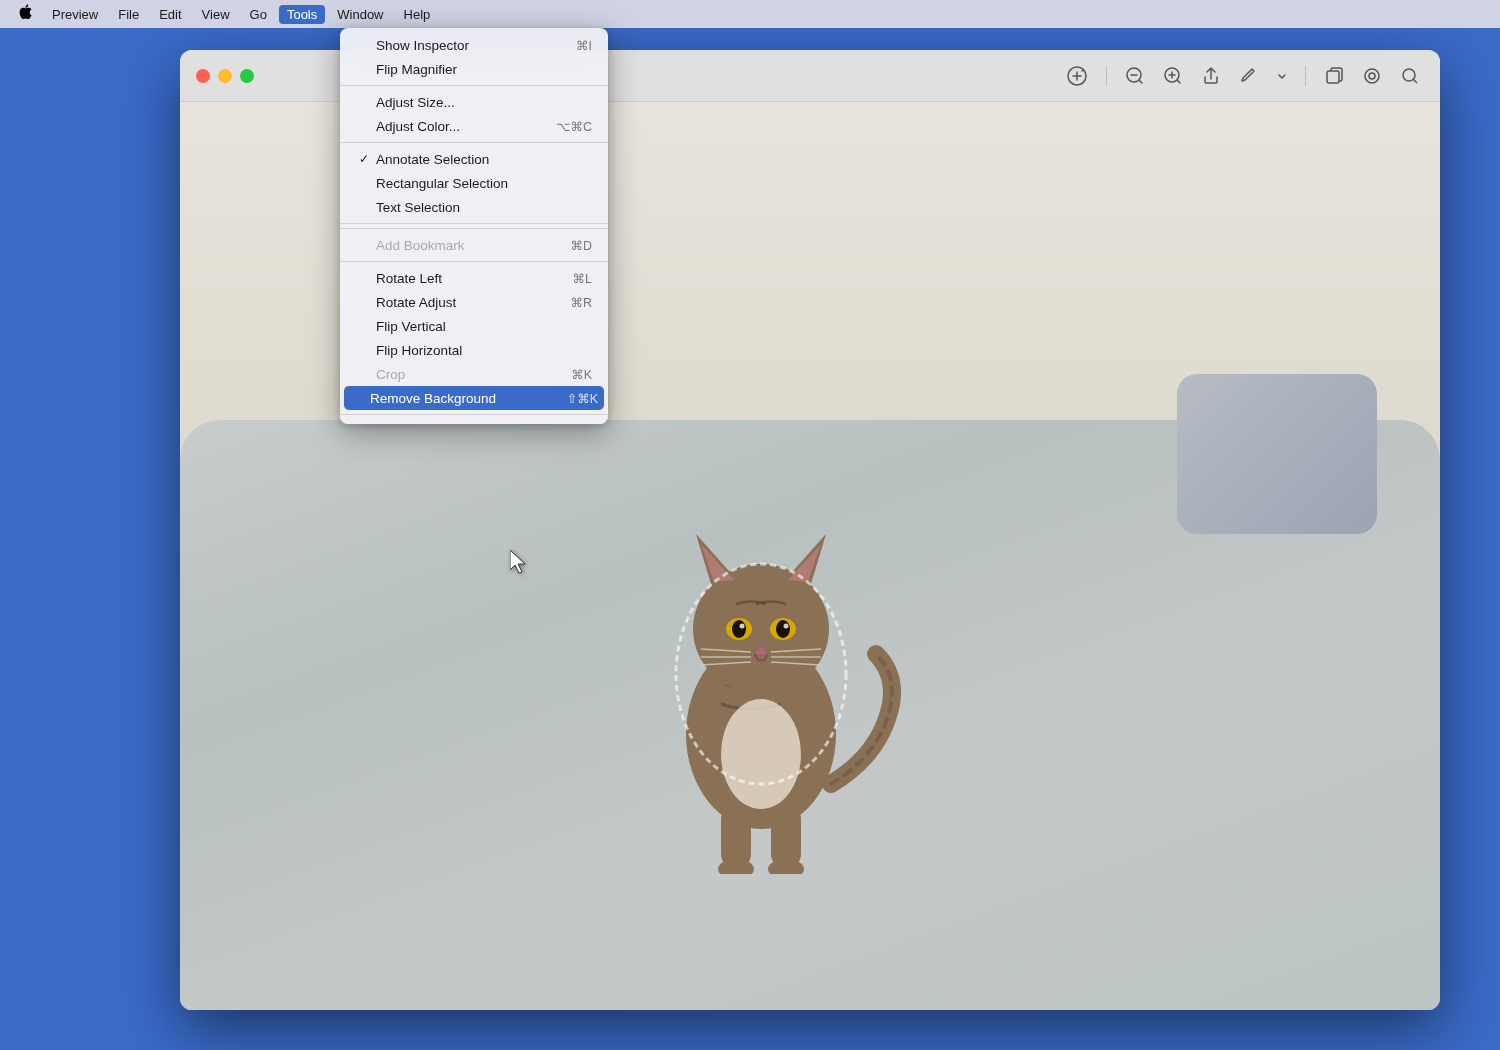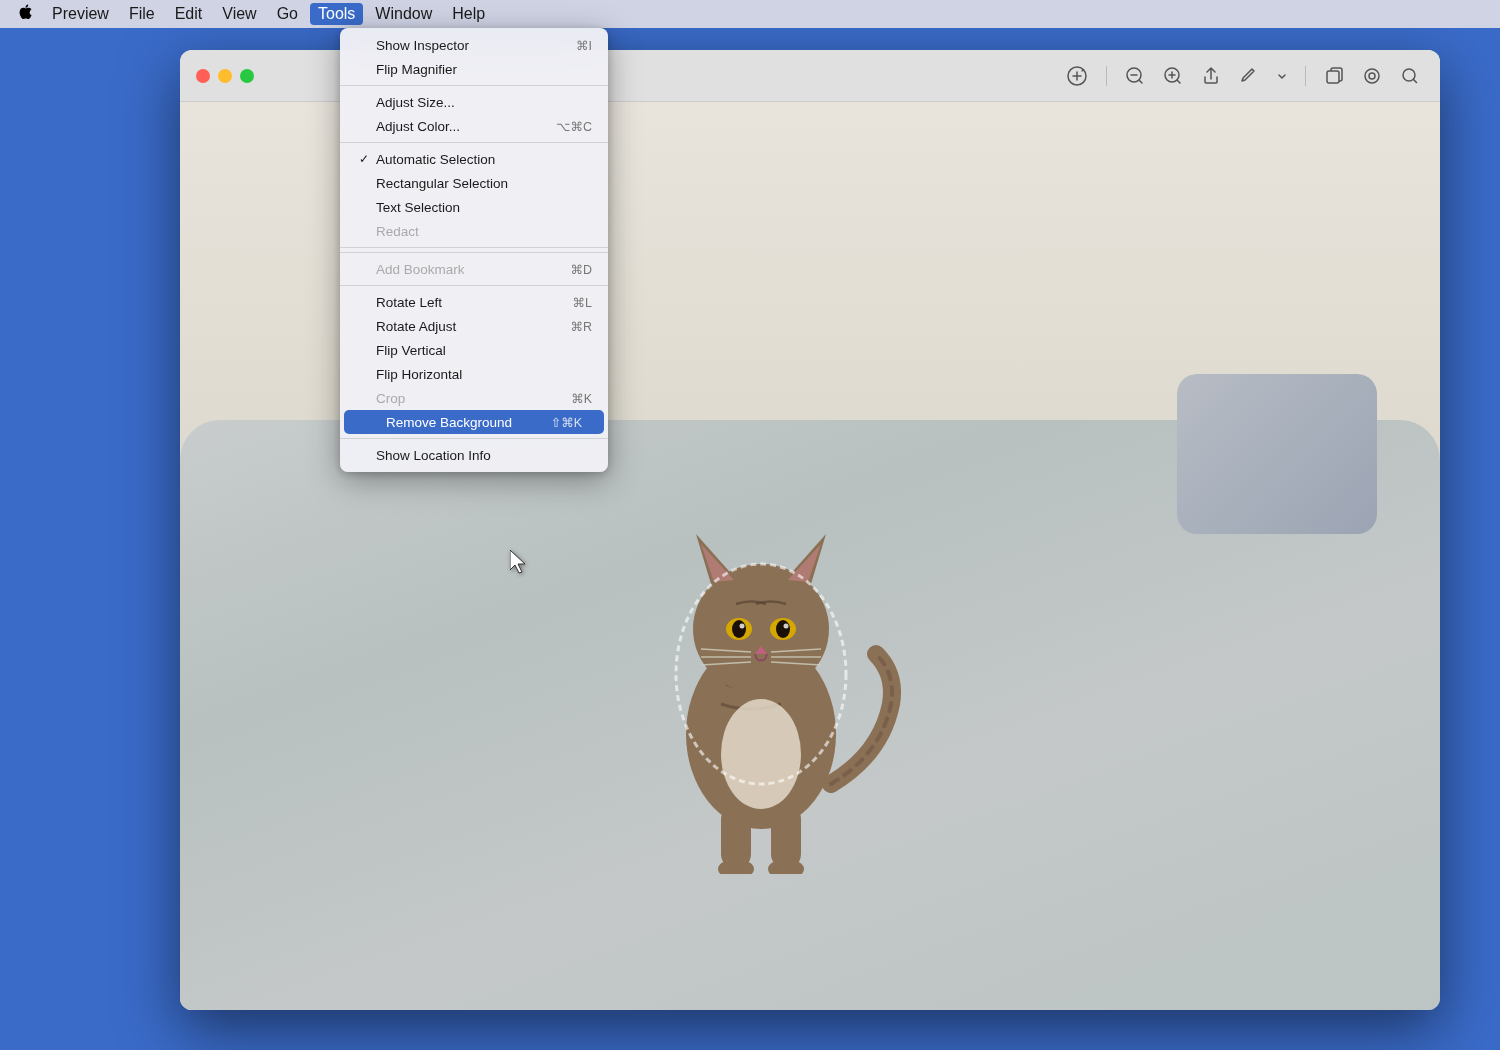--- a/index.html
+++ b/index.html
@@ -22,21 +22,21 @@
       align-items: center;
       padding: 0 10px;
       gap: 4px;
       position: relative;
       z-index: 100;
       backdrop-filter: blur(20px);
     }
 
     .menubar-item {
       padding: 2px 8px;
-      font-size: 16px;
+      font-size: 13px;
       font-weight: 400;
       color: #1a1a1a;
       border-radius: 4px;
       cursor: default;
       user-select: none;
     }
 
     .menubar-item.apple {
       font-size: 16px;
       padding: 0 8px;
@@ -203,21 +203,21 @@
       cursor: default;
       user-select: none;
       min-height: 24px;
     }
 
     .menu-item.highlighted {
       background: #3a6bc9;
       color: white;
       border-radius: 5px;
       margin: 0 4px;
-      padding: 4px 22px;
+      padding: 4px 6px;
     }
 
     .menu-item.disabled {
       color: #aaa;
     }
 
     .menu-item .shortcut {
       color: #777;
       font-size: 12.5px;
     }
@@ -439,42 +439,35 @@
         <span>Adjust Color...</span>
       </div>
       <div style="display: flex; align-items: center; gap: 6px;">
         <span class="shortcut">⌥⌘C</span>
       </div>
     </div>
     <div class="menu-separator"></div>
     <div class="menu-item">
       <div class="label-with-check">
         <span class="check">✓</span>
-        <span>Automatic Selection</span>
+        <span>Annotate Selection</span>
       </div>
       <div style="display: flex; align-items: center; gap: 6px;"></div>
     </div>
     <div class="menu-item">
       <div class="label-with-check">
         <span class="check"></span>
         <span>Rectangular Selection</span>
       </div>
       <div style="display: flex; align-items: center; gap: 6px;"></div>
     </div>
     <div class="menu-item">
       <div class="label-with-check">
         <span class="check"></span>
         <span>Text Selection</span>
-      </div>
-      <div style="display: flex; align-items: center; gap: 6px;"></div>
-    </div>
-    <div class="menu-item disabled">
-      <div class="label-with-check">
-        <span class="check"></span>
-        <span>Redact</span>
       </div>
       <div style="display: flex; align-items: center; gap: 6px;"></div>
     </div>
     <div class="menu-separator"></div>
     <div class="menu-separator"></div>
     <div class="menu-item disabled">
       <div class="label-with-check">
         <span class="check"></span>
         <span>Add Bookmark</span>
       </div>
@@ -527,26 +520,19 @@
     <div class="menu-item highlighted">
       <div class="label-with-check">
         <span class="check"></span>
         <span>Remove Background</span>
       </div>
       <div style="display: flex; align-items: center; gap: 6px;">
         <span class="shortcut">⇧⌘K</span>
       </div>
     </div>
     <div class="menu-separator"></div>
-    <div class="menu-item">
-      <div class="label-with-check">
-        <span class="check"></span>
-        <span>Show Location Info</span>
-      </div>
-      <div style="display: flex; align-items: center; gap: 6px;"></div>
-    </div>
   </div>
 
 <div class="cursor" style="left: 510px; top: 550px;">
   <svg width="20" height="24" viewBox="0 0 20 24">
     <path d="M0 0 L0 20 L5 15 L9 23 L12 22 L8 14 L15 14 Z" fill="white" stroke="#333" stroke-width="1"></path>
   </svg>
 </div>
 
 </body></html>

